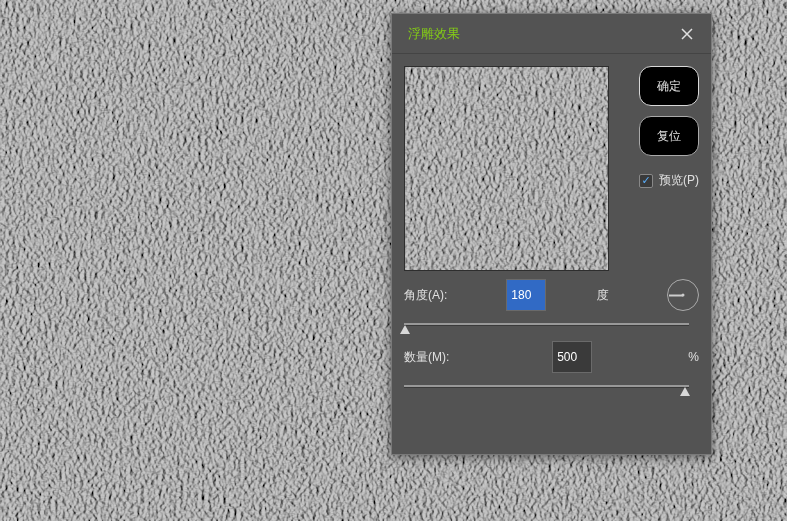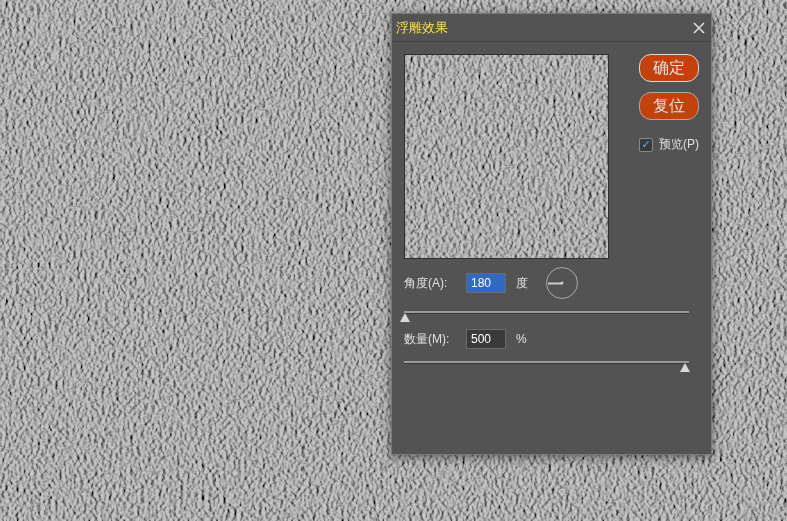--- a/index.html
+++ b/index.html
@@ -18,27 +18,27 @@
     .canvas svg { position: absolute; top:0; left:0; }
     .dialog {
       position: absolute;
       left: 391px; top: 13px;
       width: 321px; height: 442px;
       background: #535353;
       border: 1px solid #797979;
       box-shadow: 0 2px 10px rgba(0,0,0,0.5);
     }
     .titlebar {
-      height: 28px;
+      height: 40px;
       background: #535353;
       border-bottom: 1px solid #444;
       display: flex; align-items: center;
       justify-content: space-between;
-      padding: 0 4px;
-      color: #fde047;
+      padding: 0 16px;
+      color: #84cc16;
     }
     .titlebar .title { font-size: 13px; }
     .close-btn {
       width: 16px; height: 16px;
       display: flex; align-items: center; justify-content: center;
       color: #e0e0e0; cursor: pointer; font-size: 14px;
     }
     .body { padding: 12px; position: relative; }
     .preview {
       width: 205px; height: 205px;
@@ -57,24 +57,25 @@
       margin-bottom: 20px;
       font-size: 12px;
     }
     .zoom-btn { width:18px; height:18px; display:flex; align-items:center; justify-content:center; cursor:pointer; }
     .row {
       display: flex; align-items: center;
       color: #e0e0e0;
       margin-bottom: 10px;
       font-size: 12px;
       gap: 10px;
+      justify-content: space-between;
     }
     .row .lbl { width: 52px; text-align: left; }
     .row input {
-      width: 40px; height: 20px;
+      width: 40px; height: 32px;
       background: #3a3a3a;
       border: 1px solid #6a6a6a;
       color: #fff;
       padding: 2px 4px;
       font-size: 12px;
     }
     .row input.highlighted {
       background: #316ac5;
       color: #fff;
     }
@@ -113,28 +114,28 @@
       border-bottom: 9px solid #d8d8d8;
     }
     .side-buttons {
       position: absolute;
       right: 12px; top: 12px;
       display: flex; flex-direction: column;
       gap: 10px;
       align-items: flex-end;
     }
     .btn {
-      width: 60px; height: 28px;
+      width: 60px; height: 40px;
       border: 1px solid #aaa;
       border-radius: 12px;
-      background: #c2410c;
+      background: #000000;
       color: #e0e0e0;
       display: flex; align-items: center; justify-content: center;
       cursor: pointer;
-      font-size: 16px;
+      font-size: 12px;
     }
     .btn.primary { border-color: #d8d8d8; }
     .chk-row {
       display: flex; align-items: center; gap: 6px;
       color: #e0e0e0; font-size: 12px;
       margin-top: 6px;
     }
     .chk {
       width: 14px; height: 14px;
       background: #3a3a3a;

